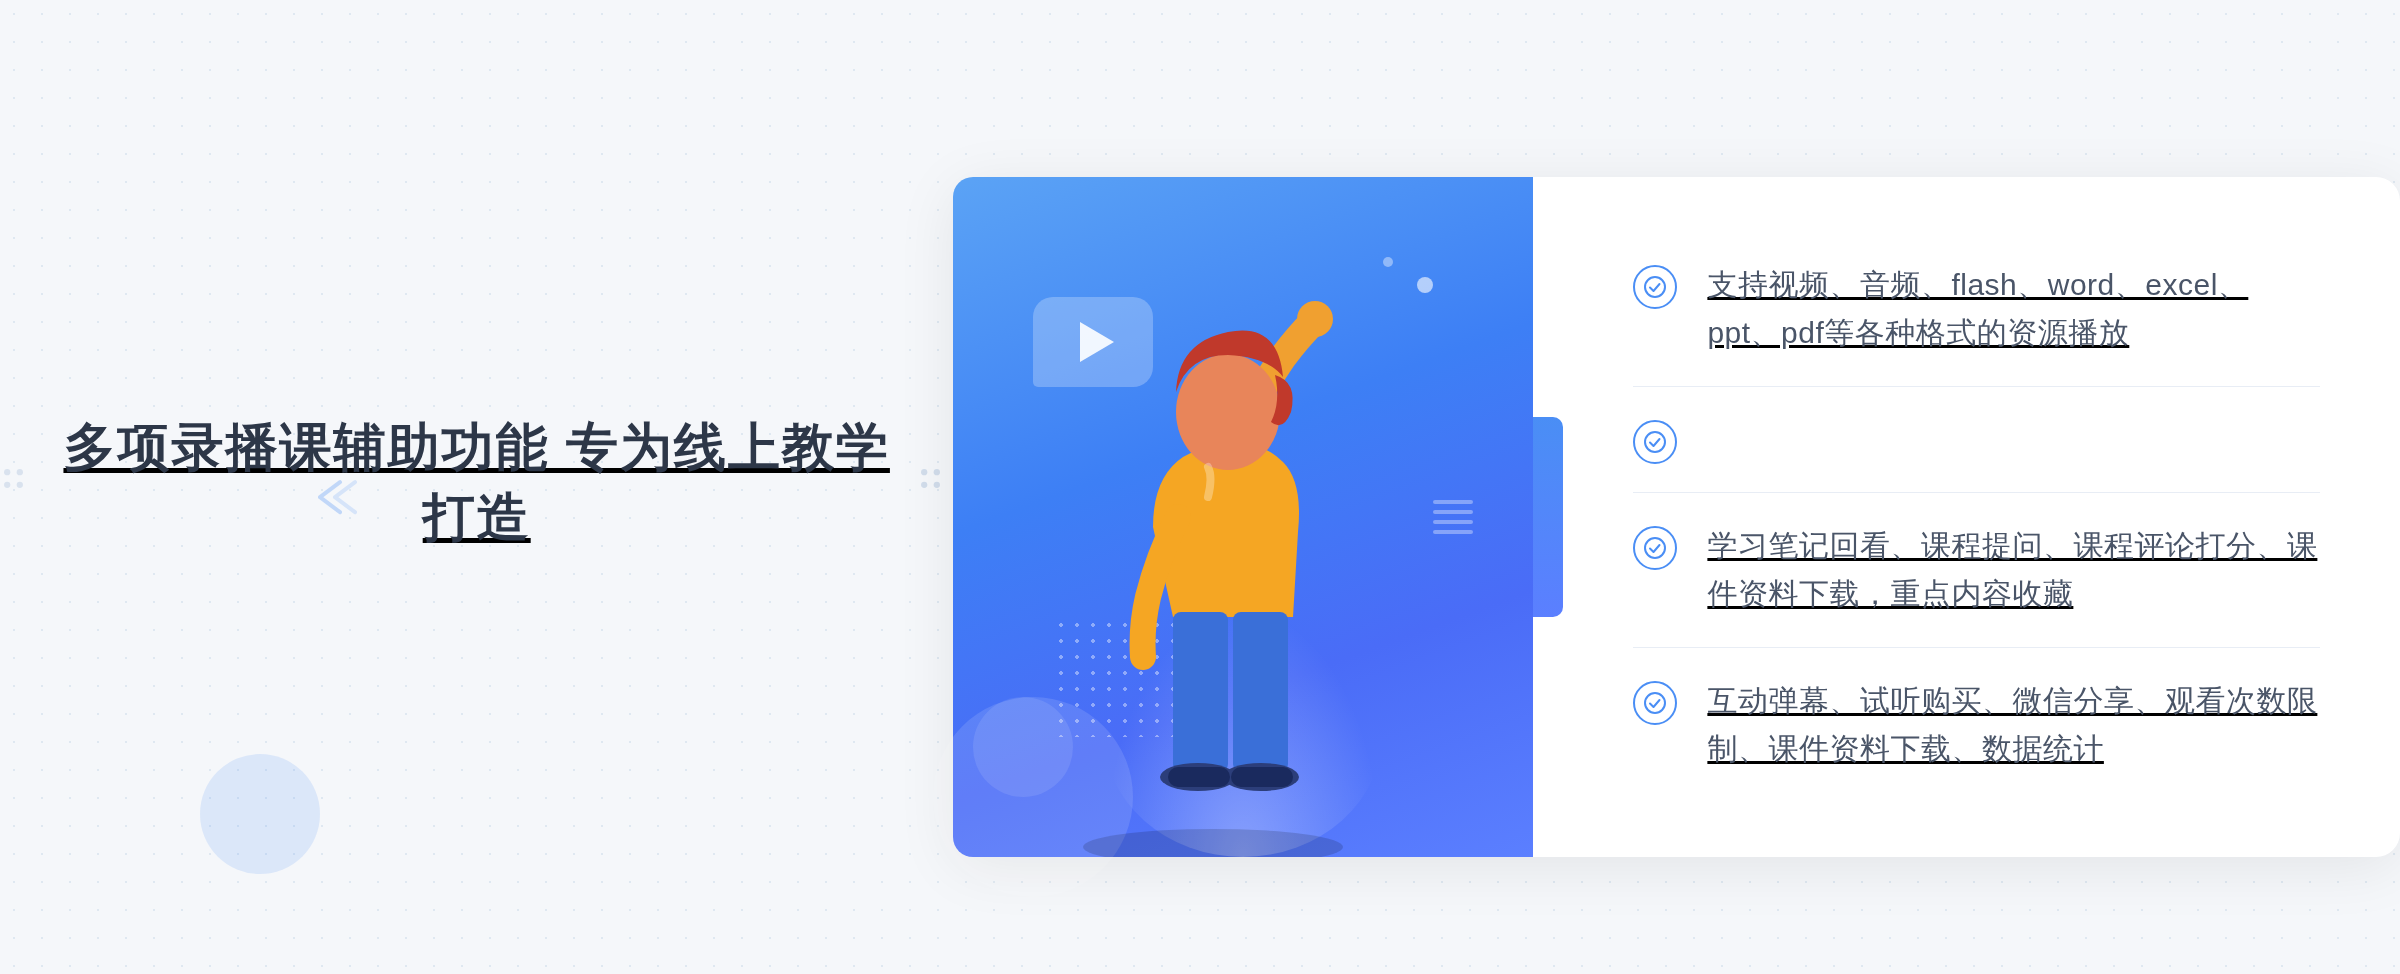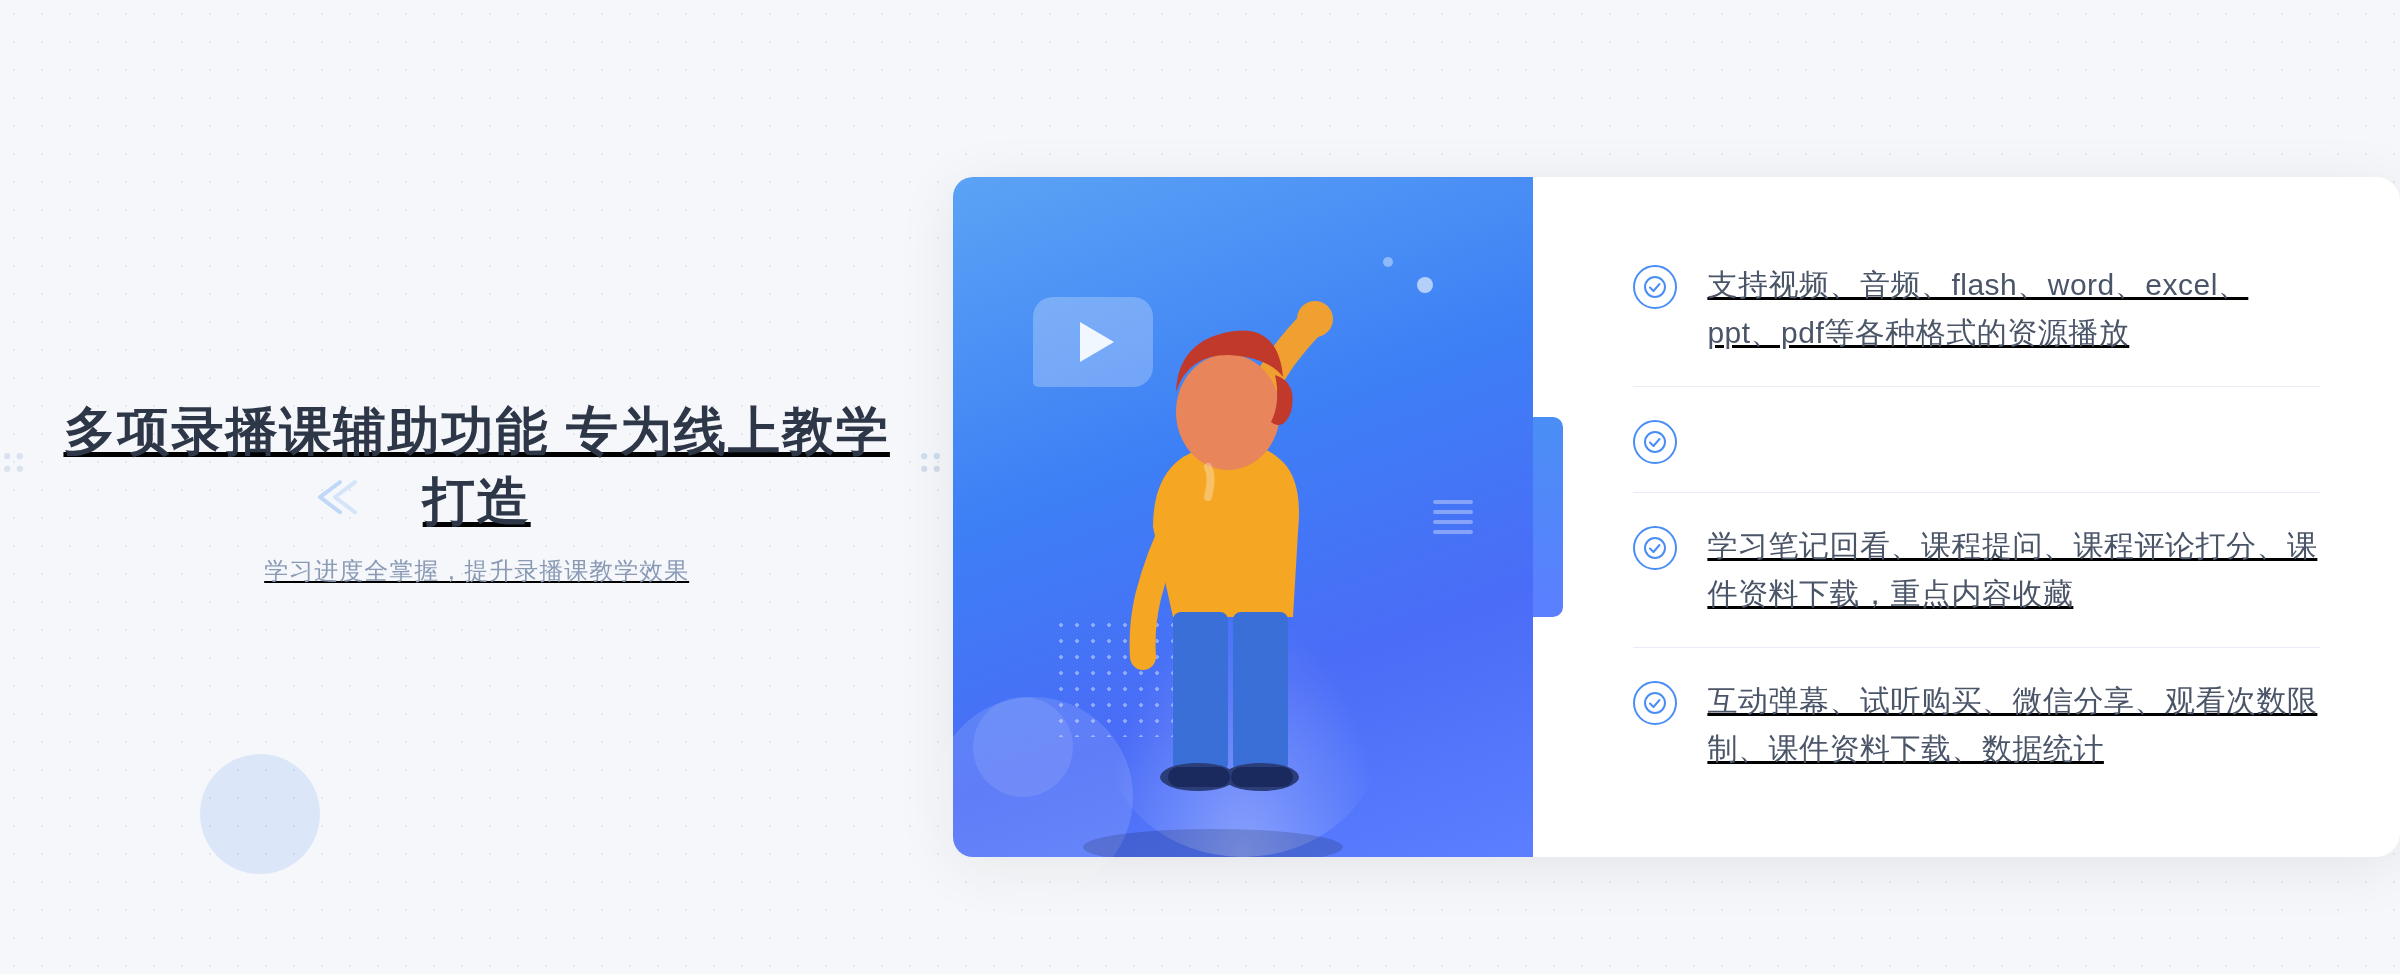--- a/index.html
+++ b/index.html
@@ -323,21 +323,20 @@
 
       <h1 class="header-title">多项录播课辅助功能 专为线上教学打造</h1>
 
       <svg class="dots-deco-svg" width="40" height="40" viewBox="0 0 40 40">
         <circle cx="8" cy="8" r="3.5" fill="#b0c4de"></circle>
         <circle cx="22" cy="8" r="3.5" fill="#b0c4de"></circle>
         <circle cx="8" cy="22" r="3.5" fill="#b0c4de"></circle>
         <circle cx="22" cy="22" r="3.5" fill="#b0c4de"></circle>
       </svg>
     </div>
-    <p class="header-subtitle">学习进度全掌握，提升录播课教学效果</p>
   </div>
 
   <div class="content-area">
 
     <div class="illustration-area">
 
       <div class="illustration-dots"></div>
 
       <div class="play-bubble">
         <div class="play-icon-triangle"></div>

